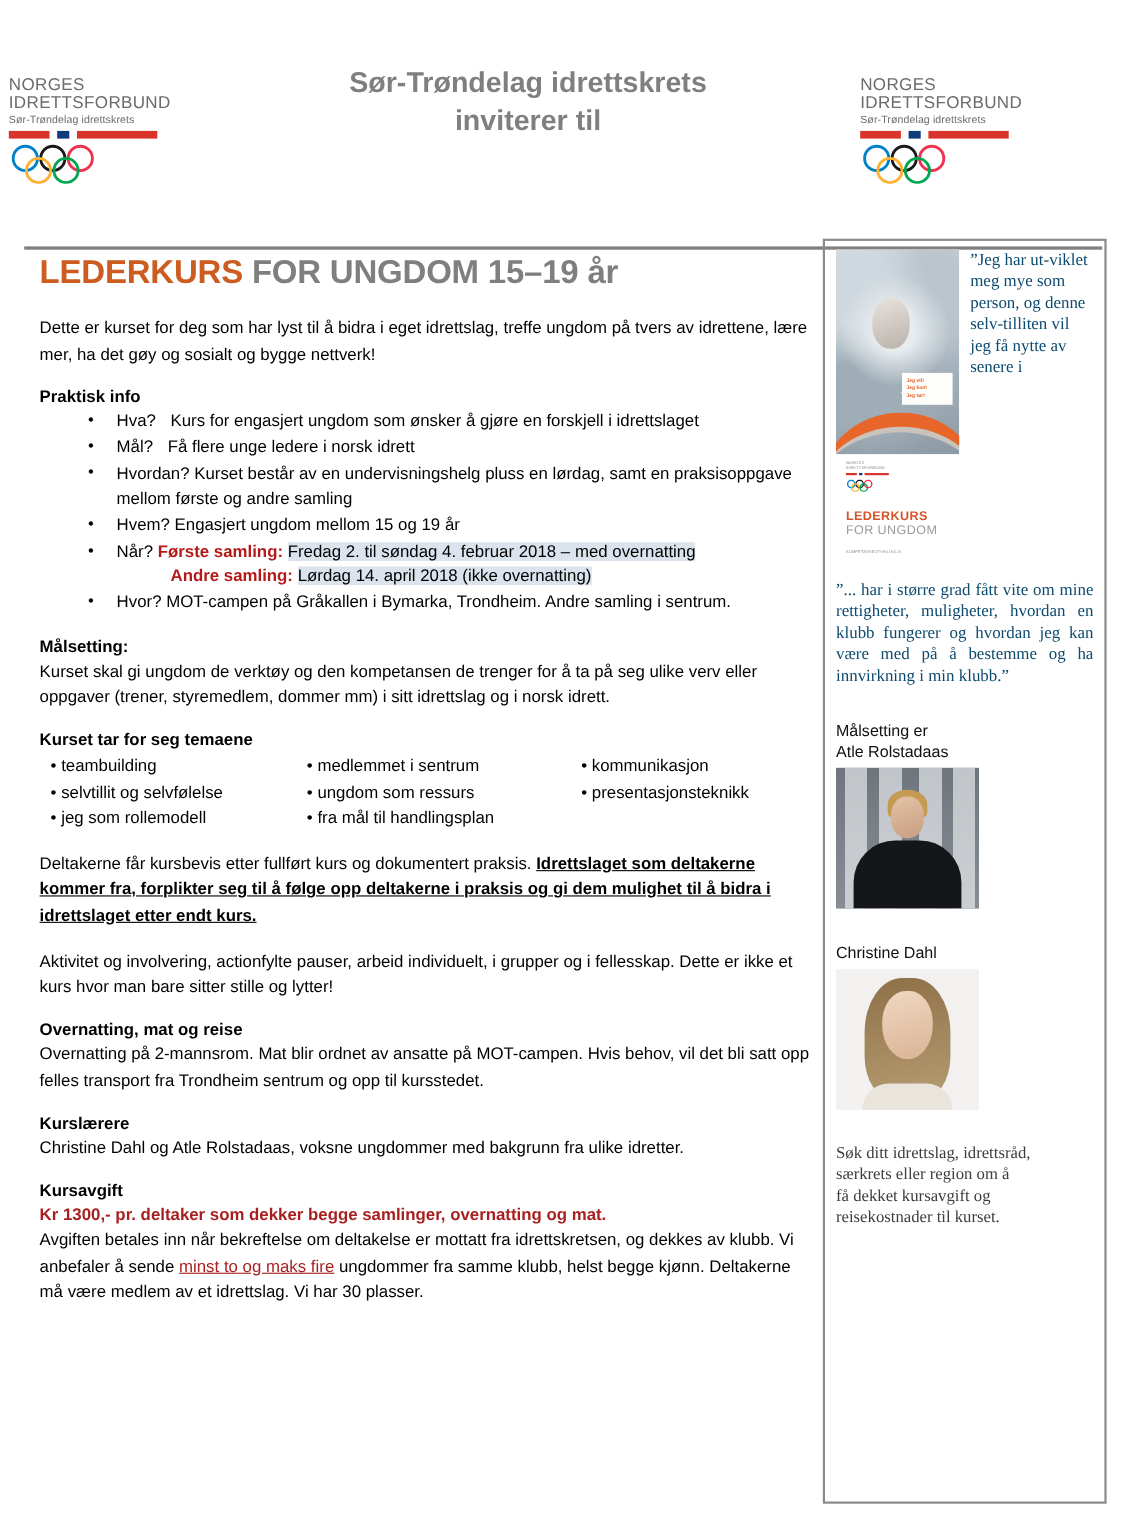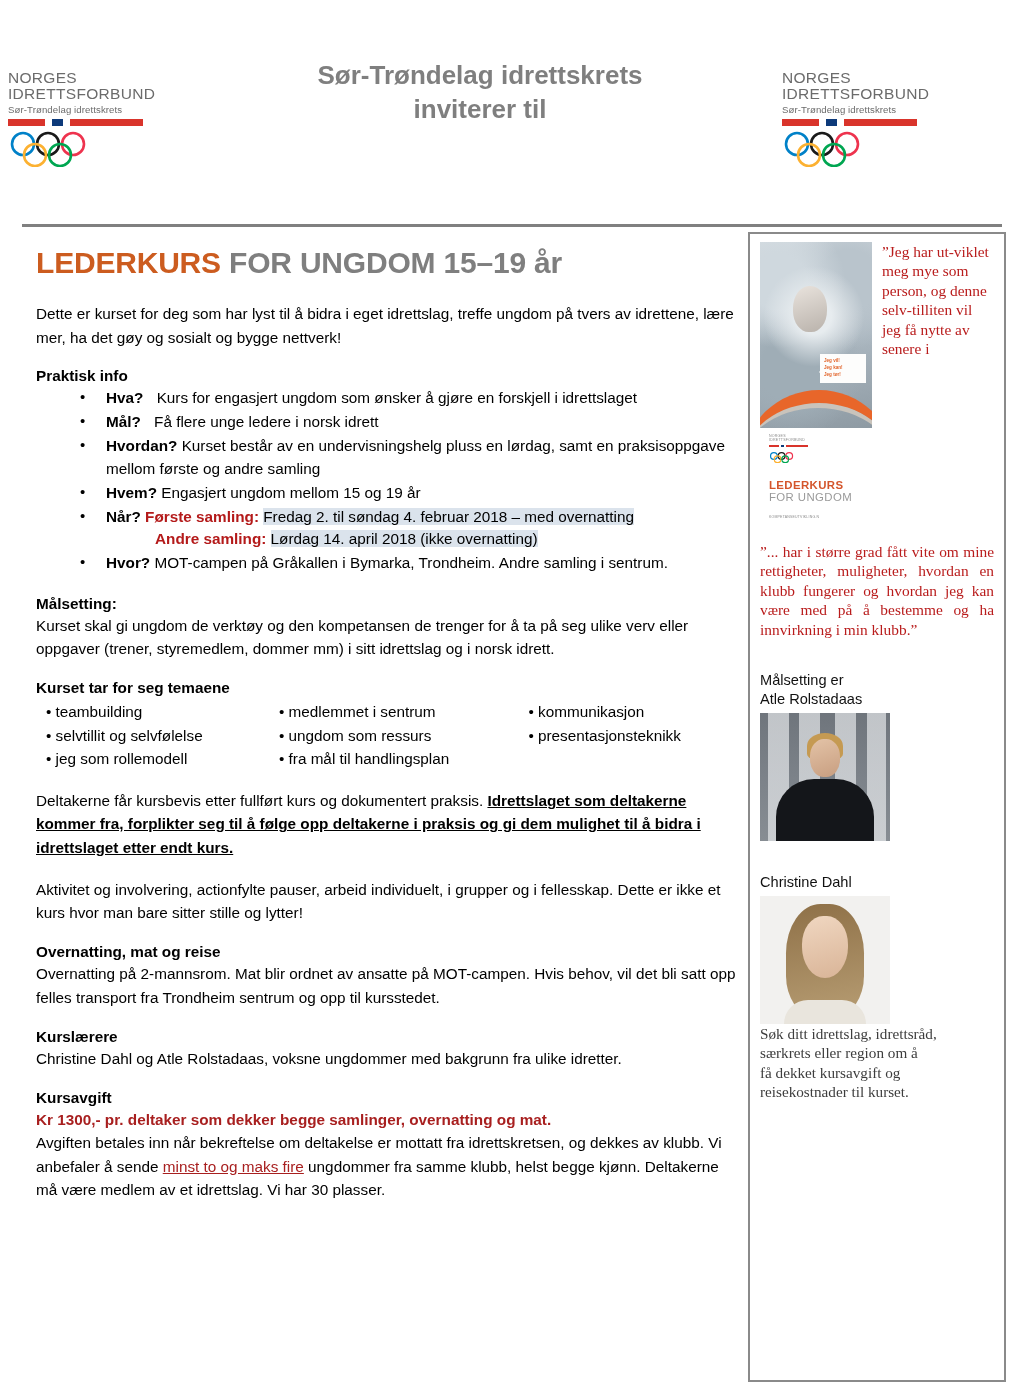--- a/index.html
+++ b/index.html
@@ -73,21 +73,21 @@
     left: 22px;
     top: 224px;
     width: 980px;
     height: 3px;
     background: #808080;
   }
 
   
   .columns {
     position: absolute;
-    top: 232px;
+    top: 217px;
     left: 0;
     width: 1024px;
     display: flex;
   }
   .main-col {
     width: 740px;
     padding: 14px 0 0 36px;
     box-sizing: border-box;
   }
   .side-col {
@@ -141,21 +141,21 @@
     padding-left: 26px;
     margin-bottom: 1px;
   }
   ul.prak > li::before {
     content: "•";
     position: absolute;
     left: 0;
     top: -1px;
     font-size: 15px;
   }
-  .q { font-weight: bold; }
+  .q { font-weight: normal; }
   .ind { display: inline-block; width: 9px; }
 
   .red-bold { color: #b41a1a; font-weight: bold; }
   .hl-blue  { background: #dbe3ec; }
 
   .naar-l2 {
     display: block;
     padding-left: 49px;
     margin-top: -1px;
   }
@@ -299,21 +299,21 @@
   }
   .pb-foot {
     font-size: 3.5px;
     color: #8c8c8c;
     margin-top: 12px;
     letter-spacing: 0.2px;
   }
 
   .quote {
     font-family: "Liberation Serif", serif;
-    color: #b91c1c;
+    color: #0c4a6e;
     font-size: 15.4px;
     line-height: 1.26;
   }
   .quote-1 {
     width: 120px;
     margin-left: 10px;
     text-align: left;
   }
   .quote-1-cont {
     width: 100%;
@@ -396,20 +396,21 @@
     width: 82px; height: 24px;
     border-radius: 26px 26px 0 0;
     background: #e9e5dd;
   }
 
   .side-foot {
     font-family: "Liberation Serif", serif;
     font-size: 15.2px;
     line-height: 1.28;
     color: #3d3d3d;
+    margin-top: 30px;
   }
 </style>
 </head>
 <body>
 
 <div class="header">
 
   <div class="logo logo-left">
     <div class="logo-title">
       <span>NORGES</span><br>

